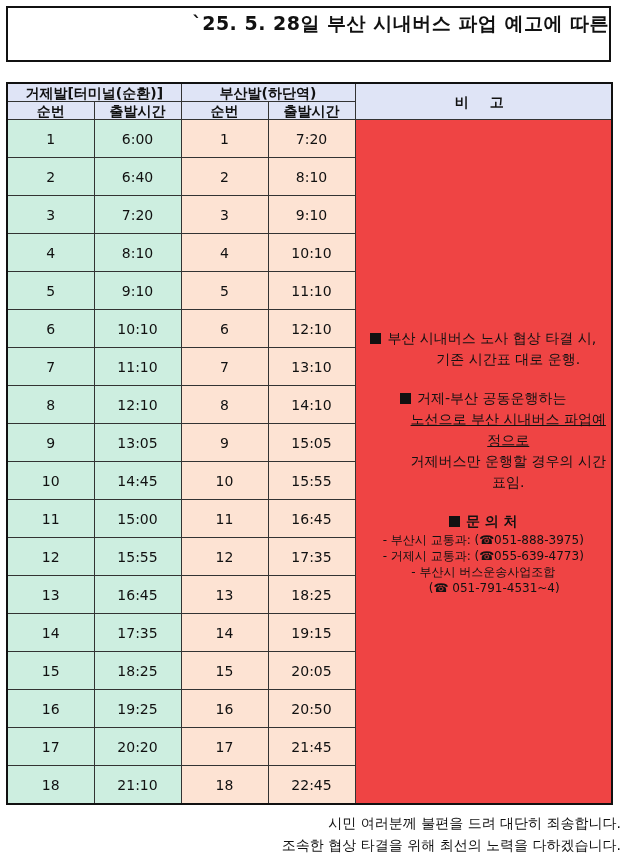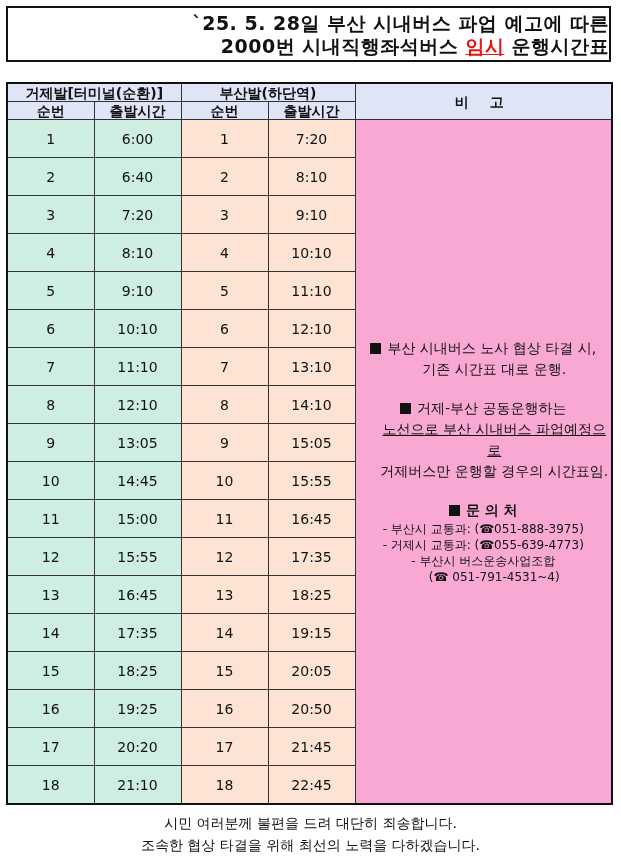--- a/index.html
+++ b/index.html
@@ -8,34 +8,33 @@
   .title-line{font-weight:bold;font-size:19px;line-height:23px;letter-spacing:0.5px;}
   .title-line:first-child{margin-top:4px;}
   .red{color:#e11;text-decoration:underline;}
   table.sched{position:absolute;left:6px;top:82px;width:607px;border-collapse:collapse;border:2px solid #111;}
   table.sched td,table.sched th{border:1px solid #333;padding:0;text-align:center;font-size:14px;}
   th{background:#dfe4f6;font-weight:bold;font-size:13px;height:17px;line-height:16px;}
   th.note-h{font-size:15px;letter-spacing:8px;}
   td.g{background:#cdeee0;}
   td.o{background:#fde3d3;}
   tr.row td{height:37px;}
-  td.note{background:#f9a8d4;vertical-align:middle;text-align:left;padding:0 8px;font-size:13px;}
+  td.note{background:#ef4444;vertical-align:middle;text-align:left;padding:0 8px;font-size:13px;}
   .nb{line-height:21px;}
   .nb .sq{display:inline-block;width:11px;height:11px;background:#111;margin-right:6px;vertical-align:-1px;}
-  .indent{padding-left:22px;}
+  .indent{padding-left:22px;margin-left:28px;}
   .ul{text-decoration:underline;}
   .c{font-size:12px;line-height:16px;}
-  .footer{position:absolute;left:0;top:812px;width:621px;text-align:center;font-size:14px;line-height:22px;}
+  .footer{position:absolute;left:0;top:812px;width:621px;text-align:right;font-size:14px;line-height:22px;}
 </style>
 </head>
 <body>
 
 <div class="title-box">
   <div class="title-line">`25. 5. 28일 부산 시내버스 파업 예고에 따른</div>
-  <div class="title-line"><span>2000번 시내직행좌석버스 </span><span class="red">임시</span><span> 운행시간표</span></div>
 </div>
 
 <table class="sched">
   <colgroup>
       <col style="width:87px">
       <col style="width:87px">
       <col style="width:87px">
       <col style="width:87px">
       <col>
     </colgroup>

